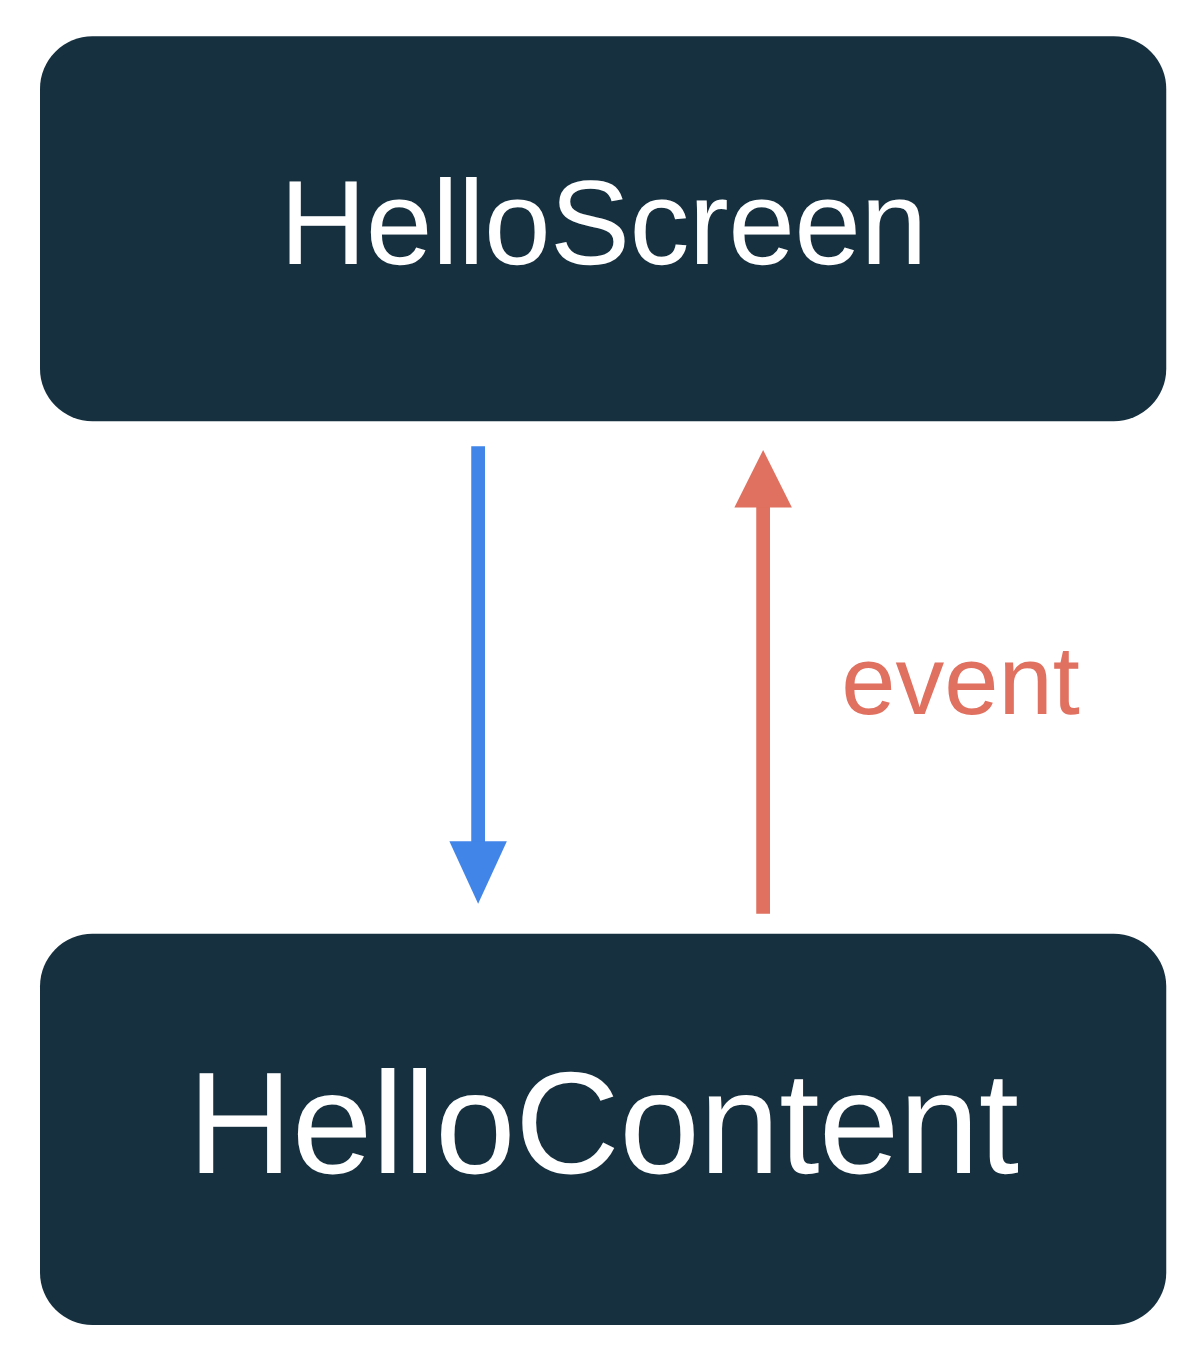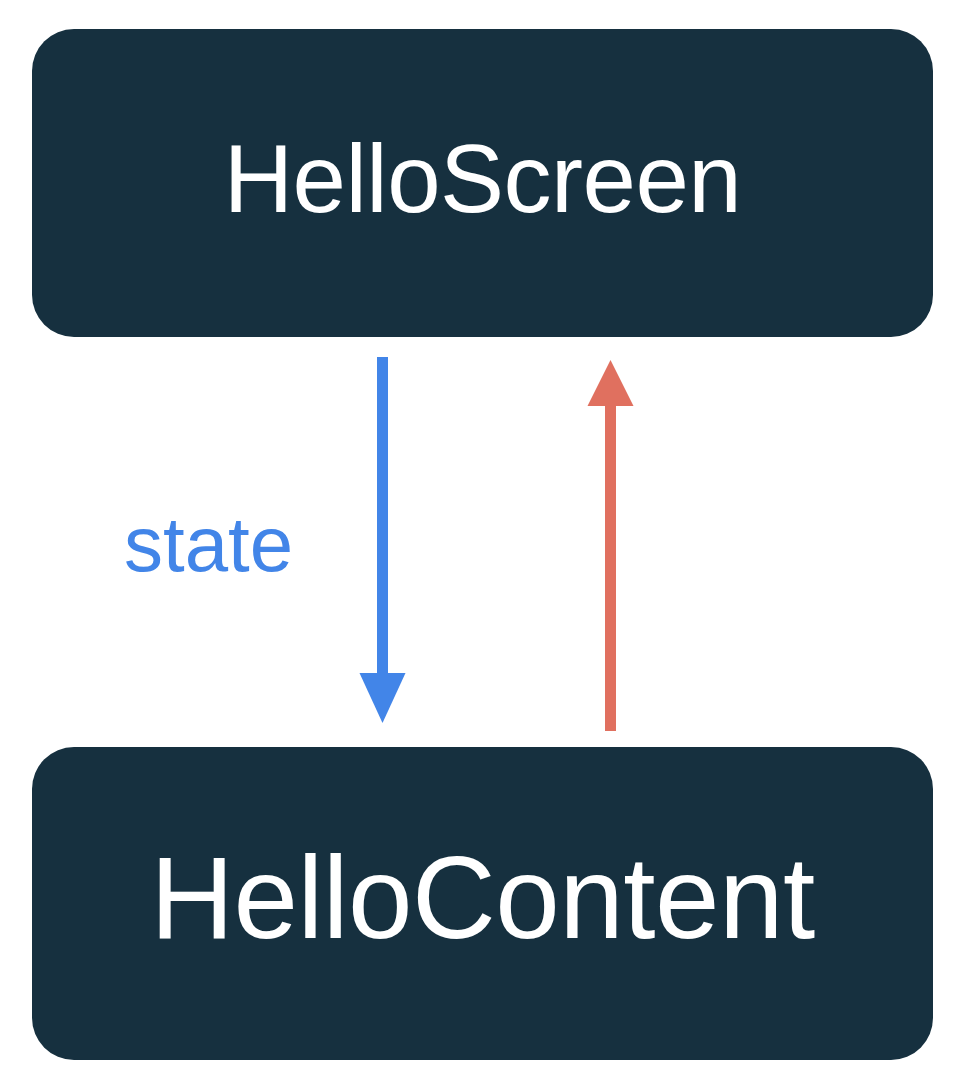--- a/index.html
+++ b/index.html
@@ -93,20 +93,20 @@
     <g>
       <rect x="377" y="357" width="11" height="318" fill="#4285E8"></rect>
       <polygon points="359.5,673 405.5,673 382.5,723" fill="#4285E8"></polygon>
     </g>
     <g>
       <rect x="605" y="404" width="11" height="327" fill="#E0705F"></rect>
       <polygon points="587.5,406 633.5,406 610.5,360" fill="#E0705F"></polygon>
     </g>
   </svg>
 
-  <span class="edge-label" id="edge-label-state" style="color:#4285E8;">state</span>
 
+  <span class="edge-label" id="edge-label-event" style="color:#E0705F;">event</span>
 
   <div class="node-box" id="node-hello-content" style="background:#16303F;align-items:center;">
     <span class="node-label">HelloContent</span>
   </div>
 
 </div>
 
 </body></html>

